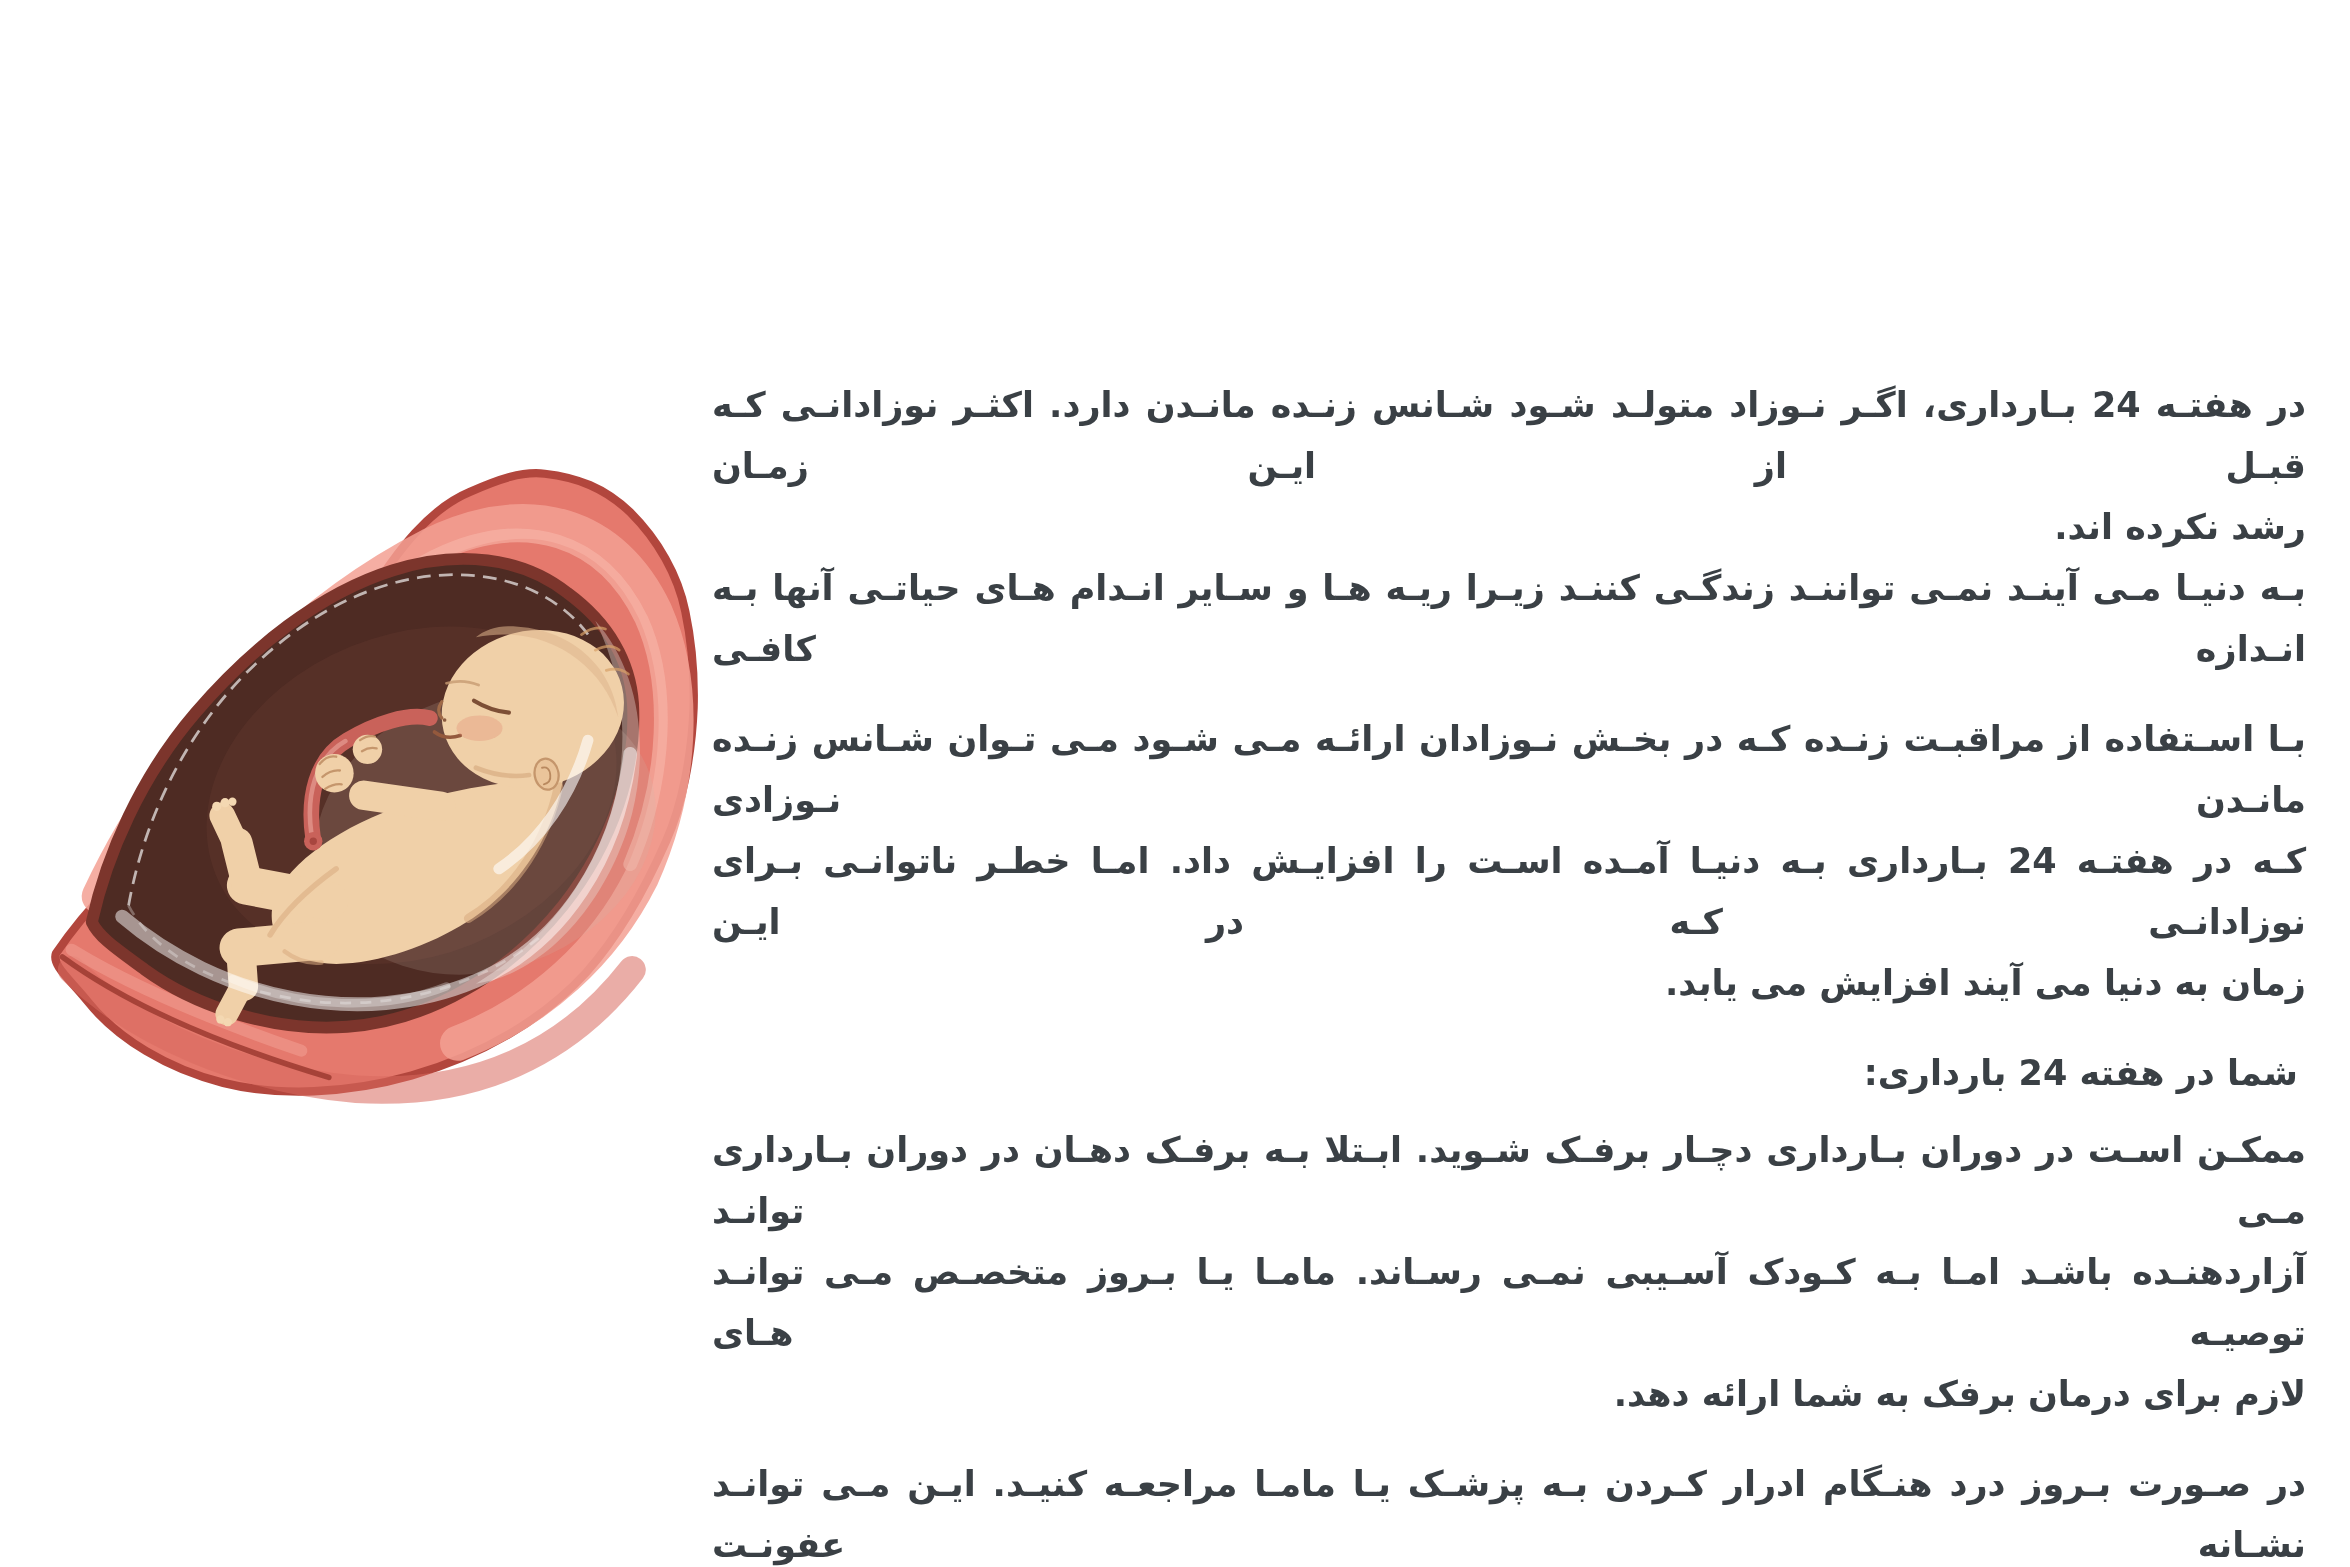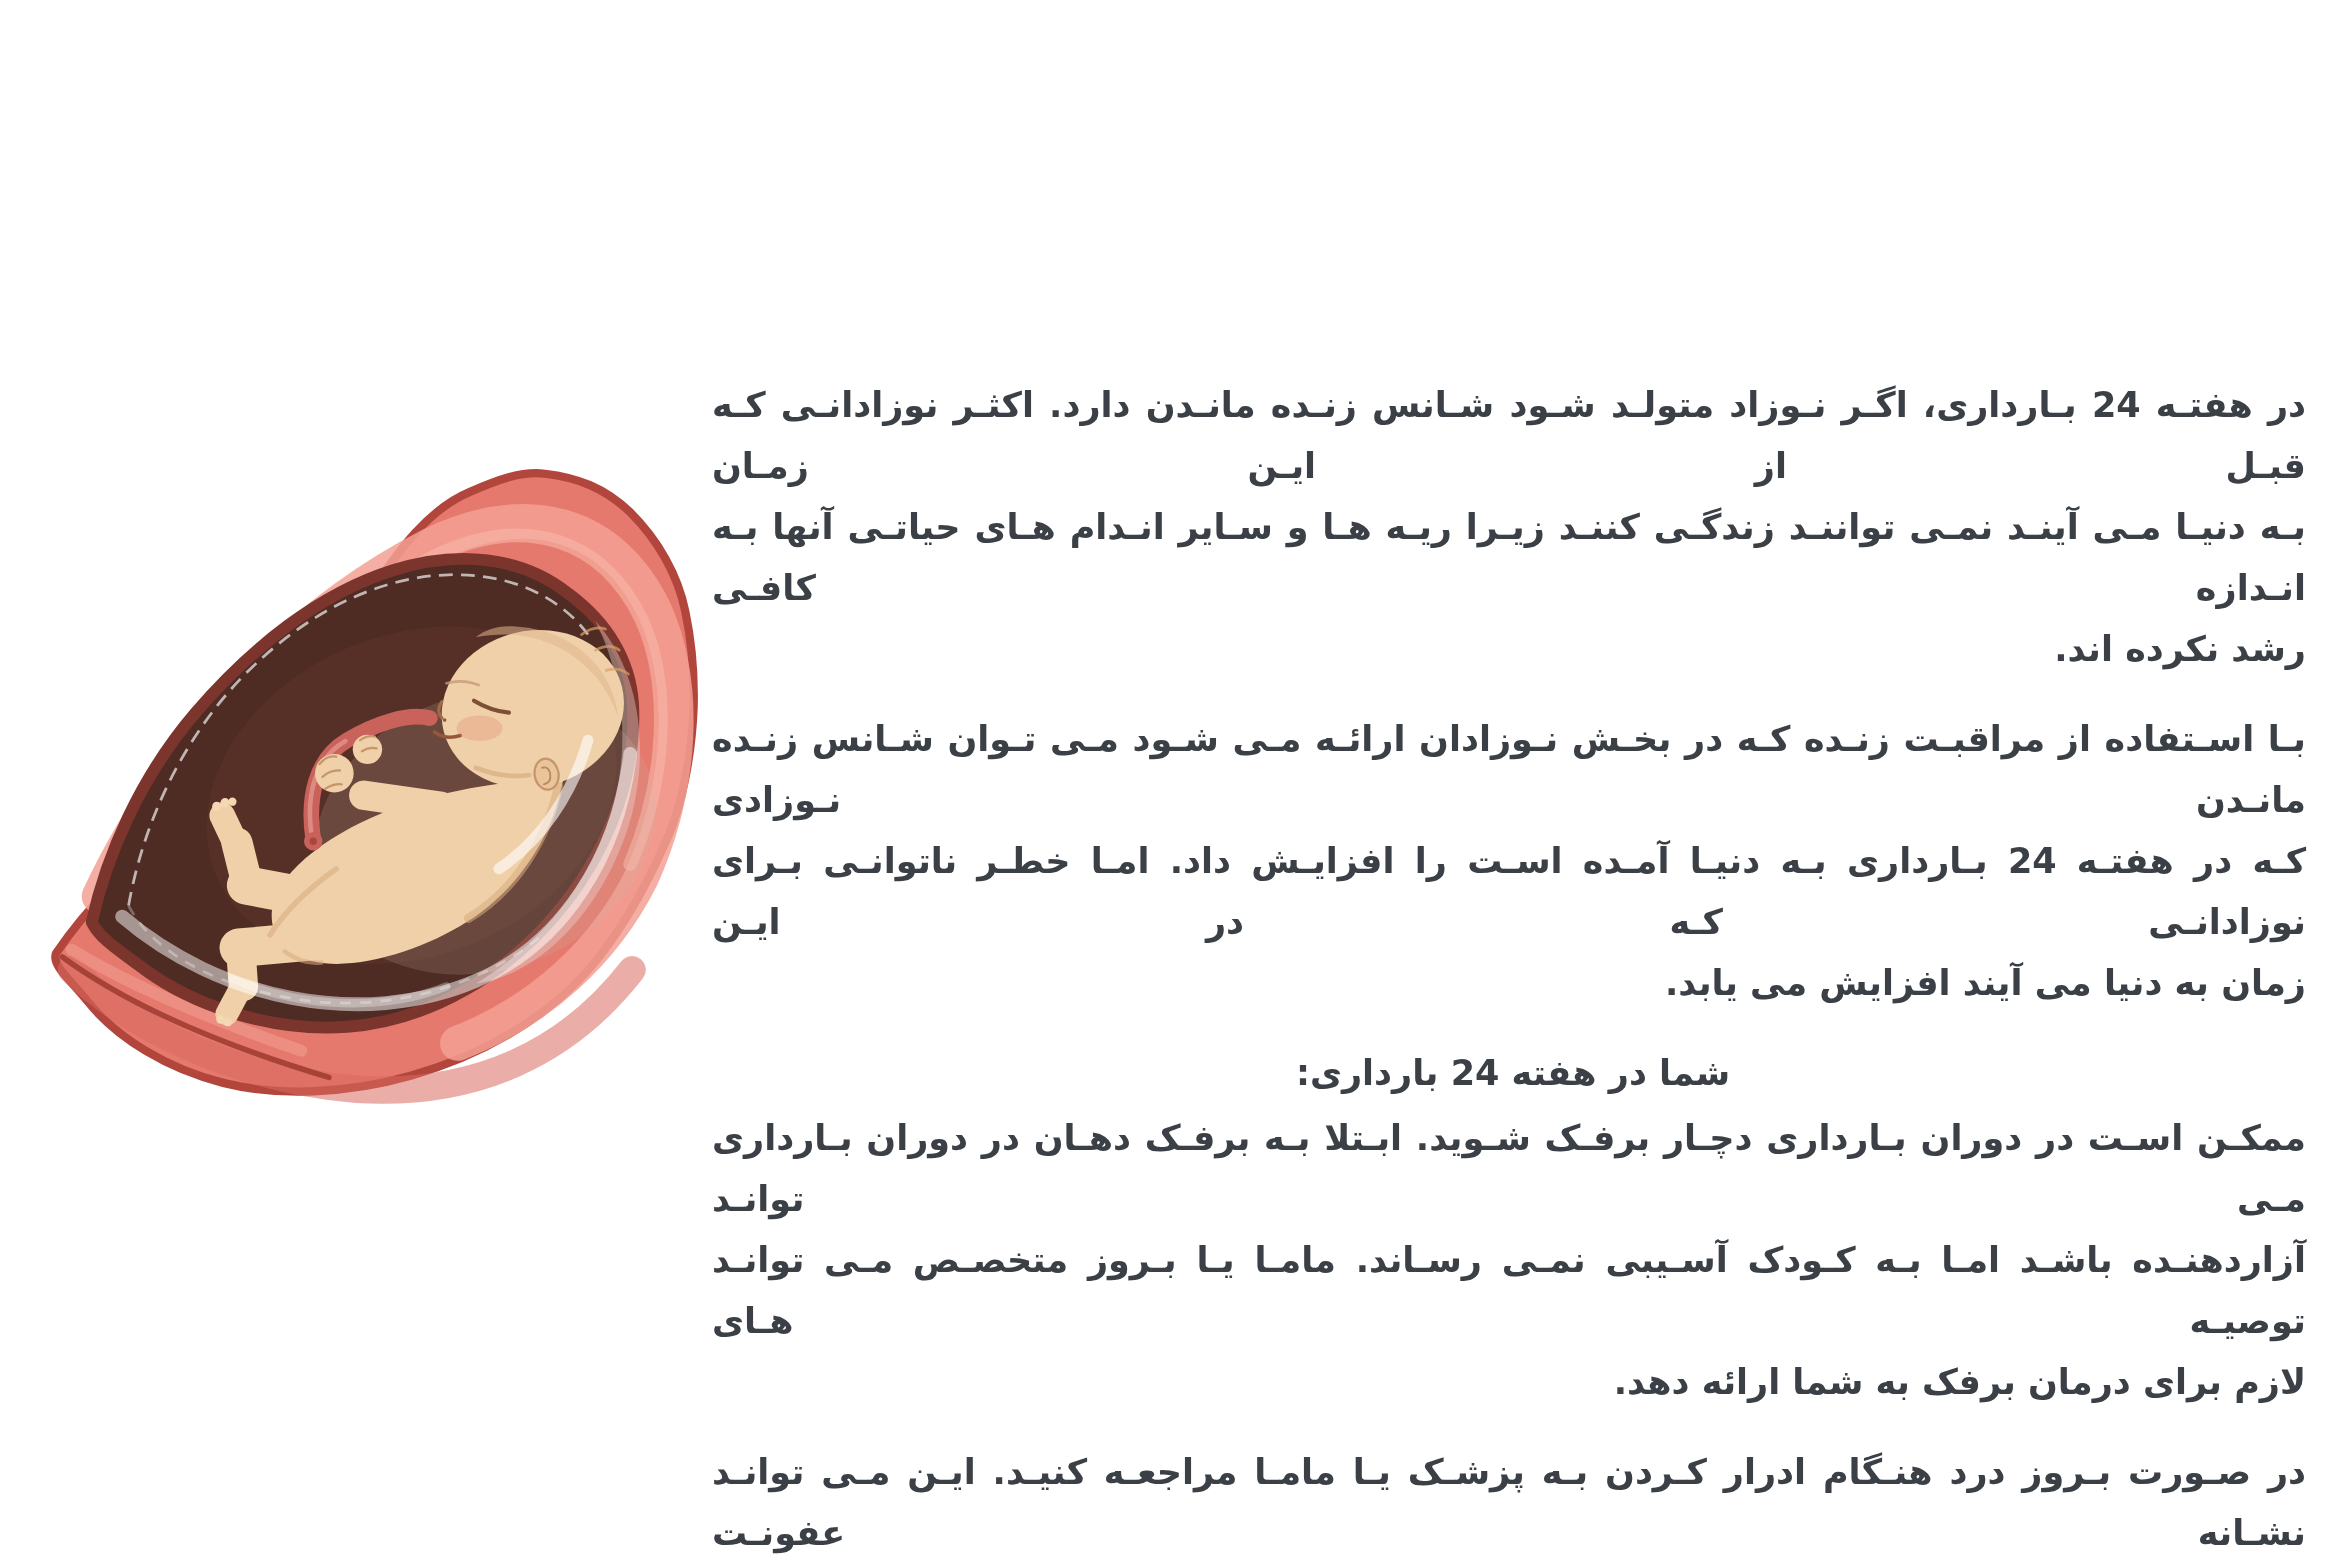--- a/index.html
+++ b/index.html
@@ -35,23 +35,23 @@
     text-align:justify;
   }
   .article p{margin:0 8px 29px 0;padding:0;}
   .article .ln{
     display:block;
     text-align:justify;
     text-align-last:justify;
   }
   .article .ln.last{text-align-last:right;}
   .article h2{
-    margin:4px;padding:0;
+    margin:16px;padding:0;
     font-size:35px;font-weight:bold;line-height:61px;
-    text-align:center;
+    text-align:right;
   }
 </style>
 </head>
 <body>
 
 <div class="page">
 
   <figure class="womb-art">
     <svg viewBox="0 0 715 726" xmlns="http://www.w3.org/2000/svg">
 
@@ -195,22 +195,22 @@
         <path d="M 205 590 C 280 622 370 625 438 598" stroke-width="9" opacity="0.3"></path>
         <path d="M 592 330 C 575 390 540 440 495 470" stroke-width="12" opacity="0.6"></path>
       </g>
     </svg>
   </figure>
 
   <main class="article" dir="rtl">
 
     <p>
       <span class="ln">در هفتـه 24 بـارداری، اگـر نـوزاد متولـد شـود شـانس زنـده مانـدن دارد. اکثـر نوزادانـی کـه قبـل از ایـن زمـان</span>
+      <span class="ln last">رشد نکرده اند.</span>
       <span class="ln">بـه دنیـا مـی آینـد نمـی تواننـد زندگـی کننـد زیـرا ریـه هـا و سـایر انـدام هـای حیاتـی آنها بـه انـدازه کافـی</span>
-      <span class="ln last">رشد نکرده اند.</span>
     </p>
 
     <p>
       <span class="ln">بـا اسـتفاده از مراقبـت زنـده کـه در بخـش نـوزادان ارائـه مـی شـود مـی تـوان شـانس زنـده مانـدن نـوزادی</span>
       <span class="ln">کـه در هفتـه 24 بـارداری بـه دنیـا آمـده اسـت را افزایـش داد. امـا خطـر ناتوانـی بـرای نوزادانـی کـه در ایـن</span>
       <span class="ln last">زمان به دنیا می آیند افزایش می یابد.</span>
     </p>
 
     <h2>شما در هفته 24 بارداری:</h2>
 

